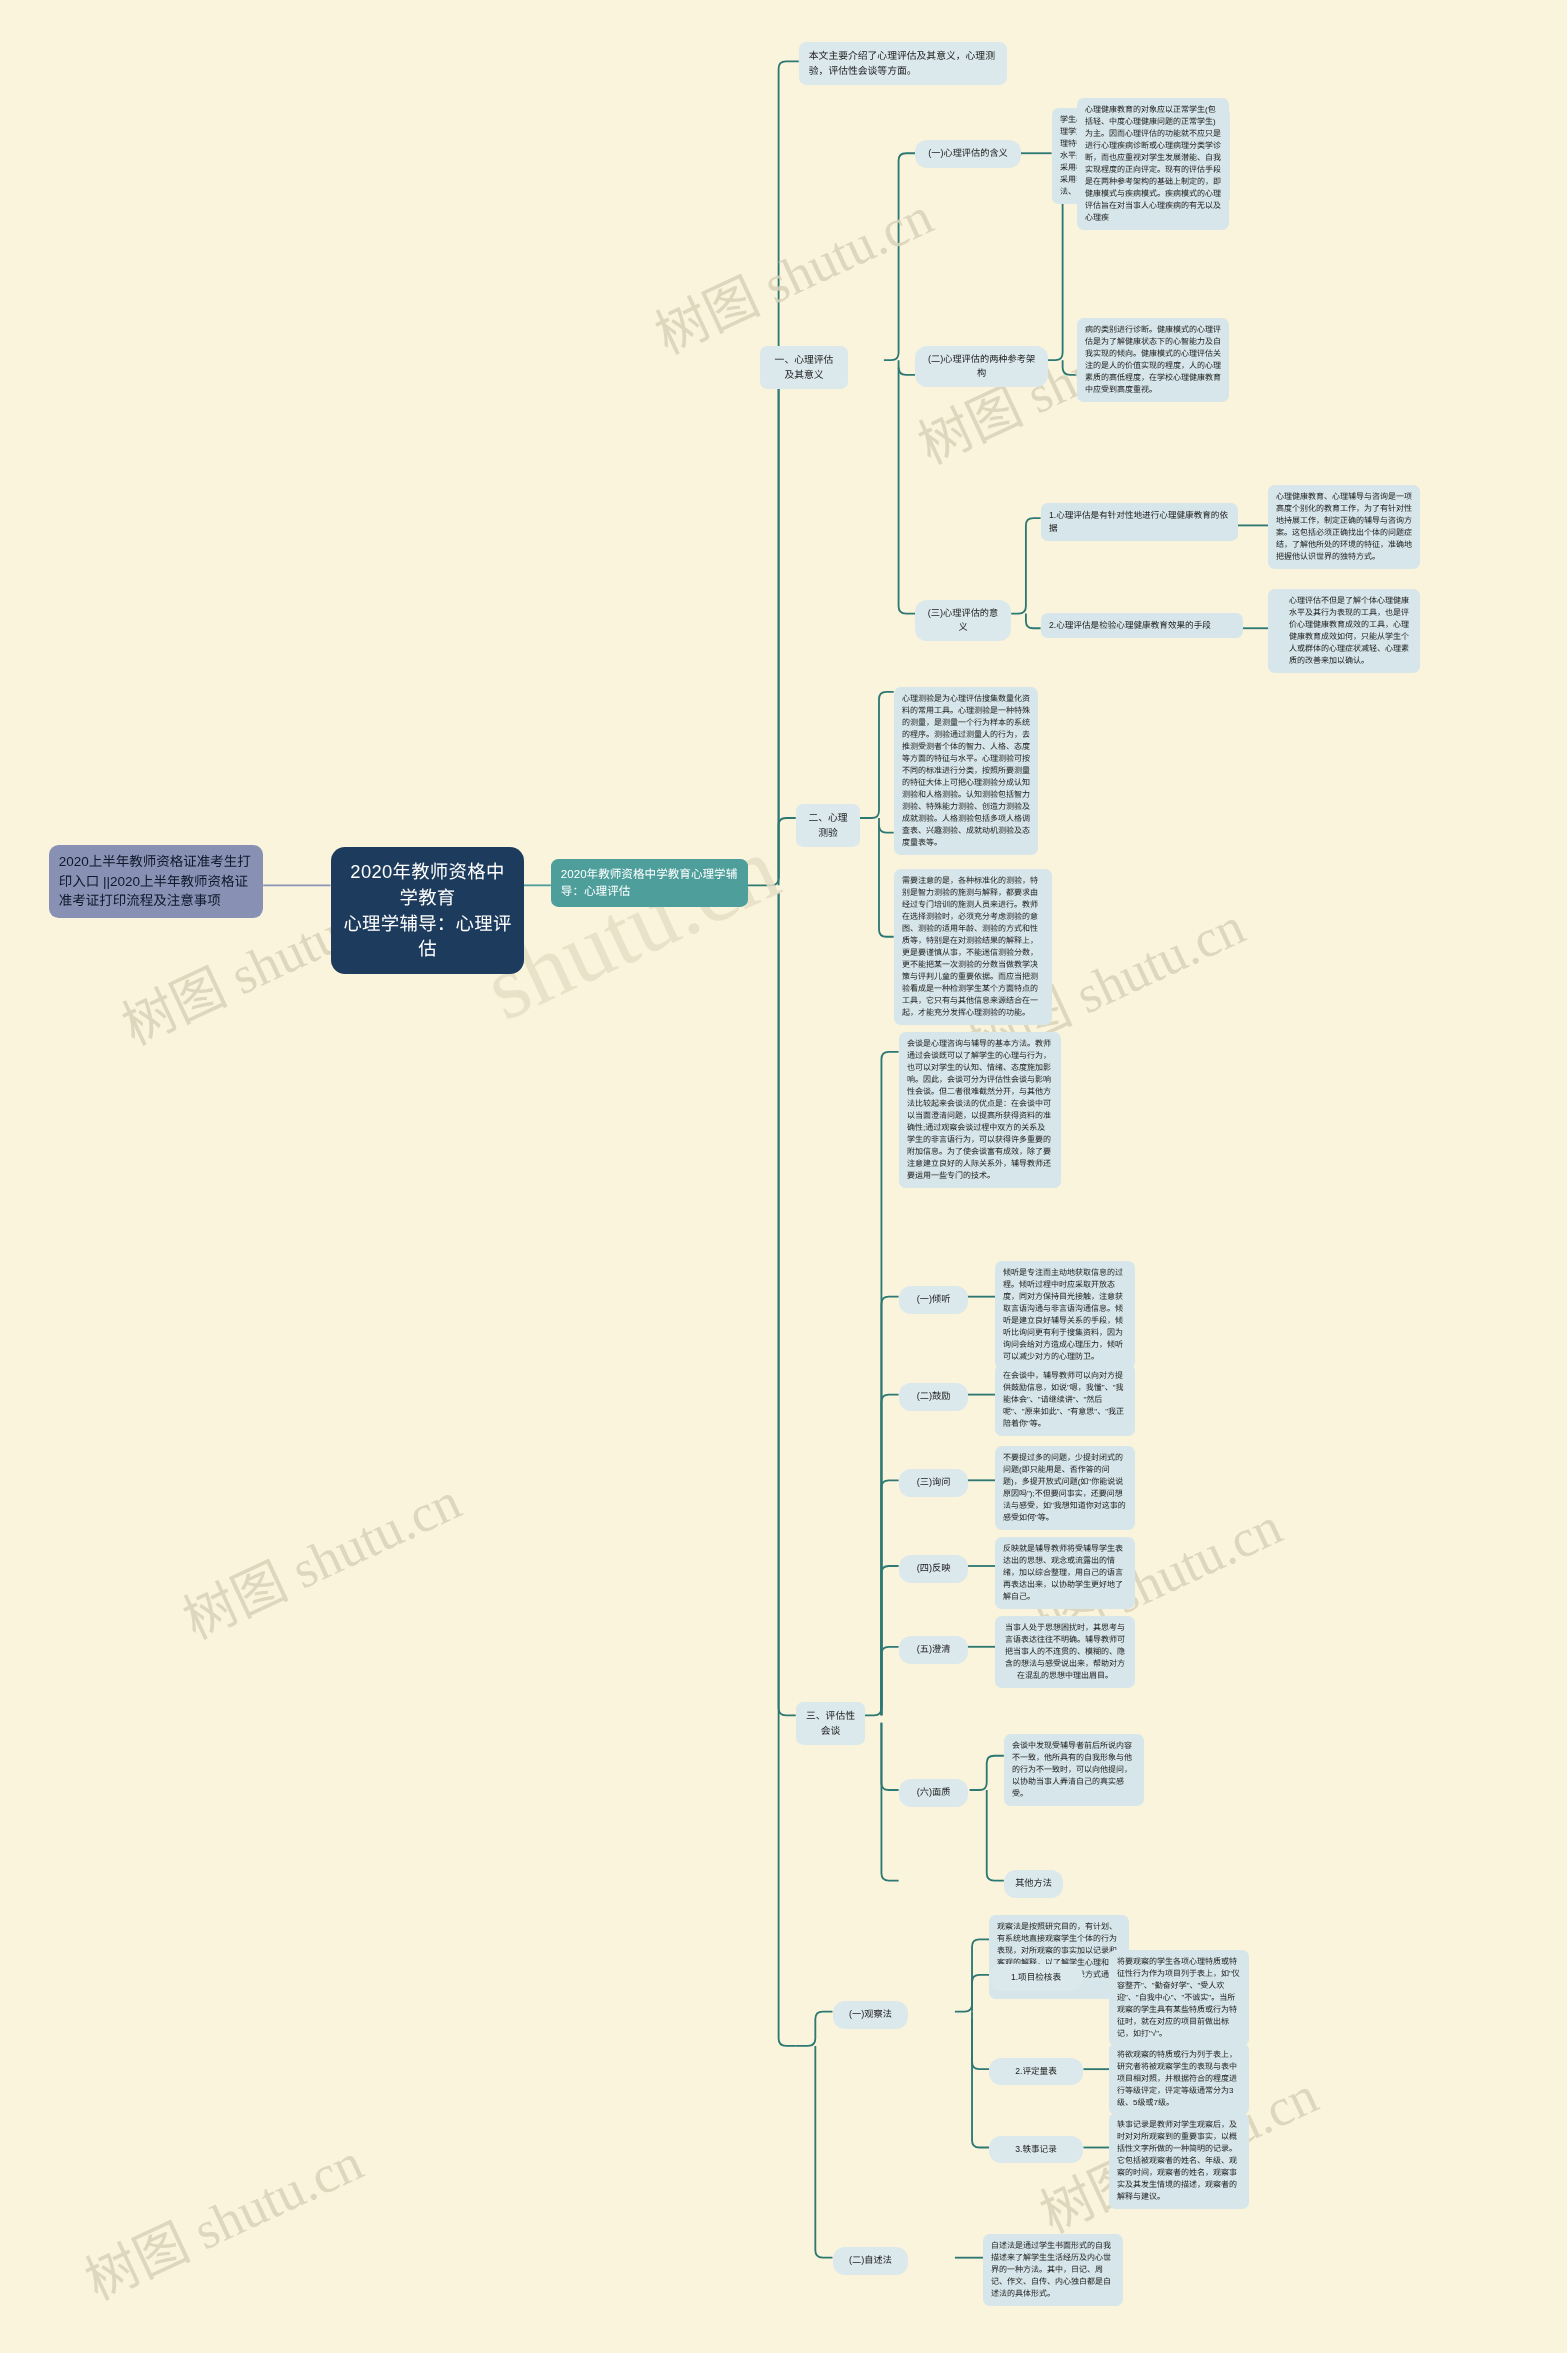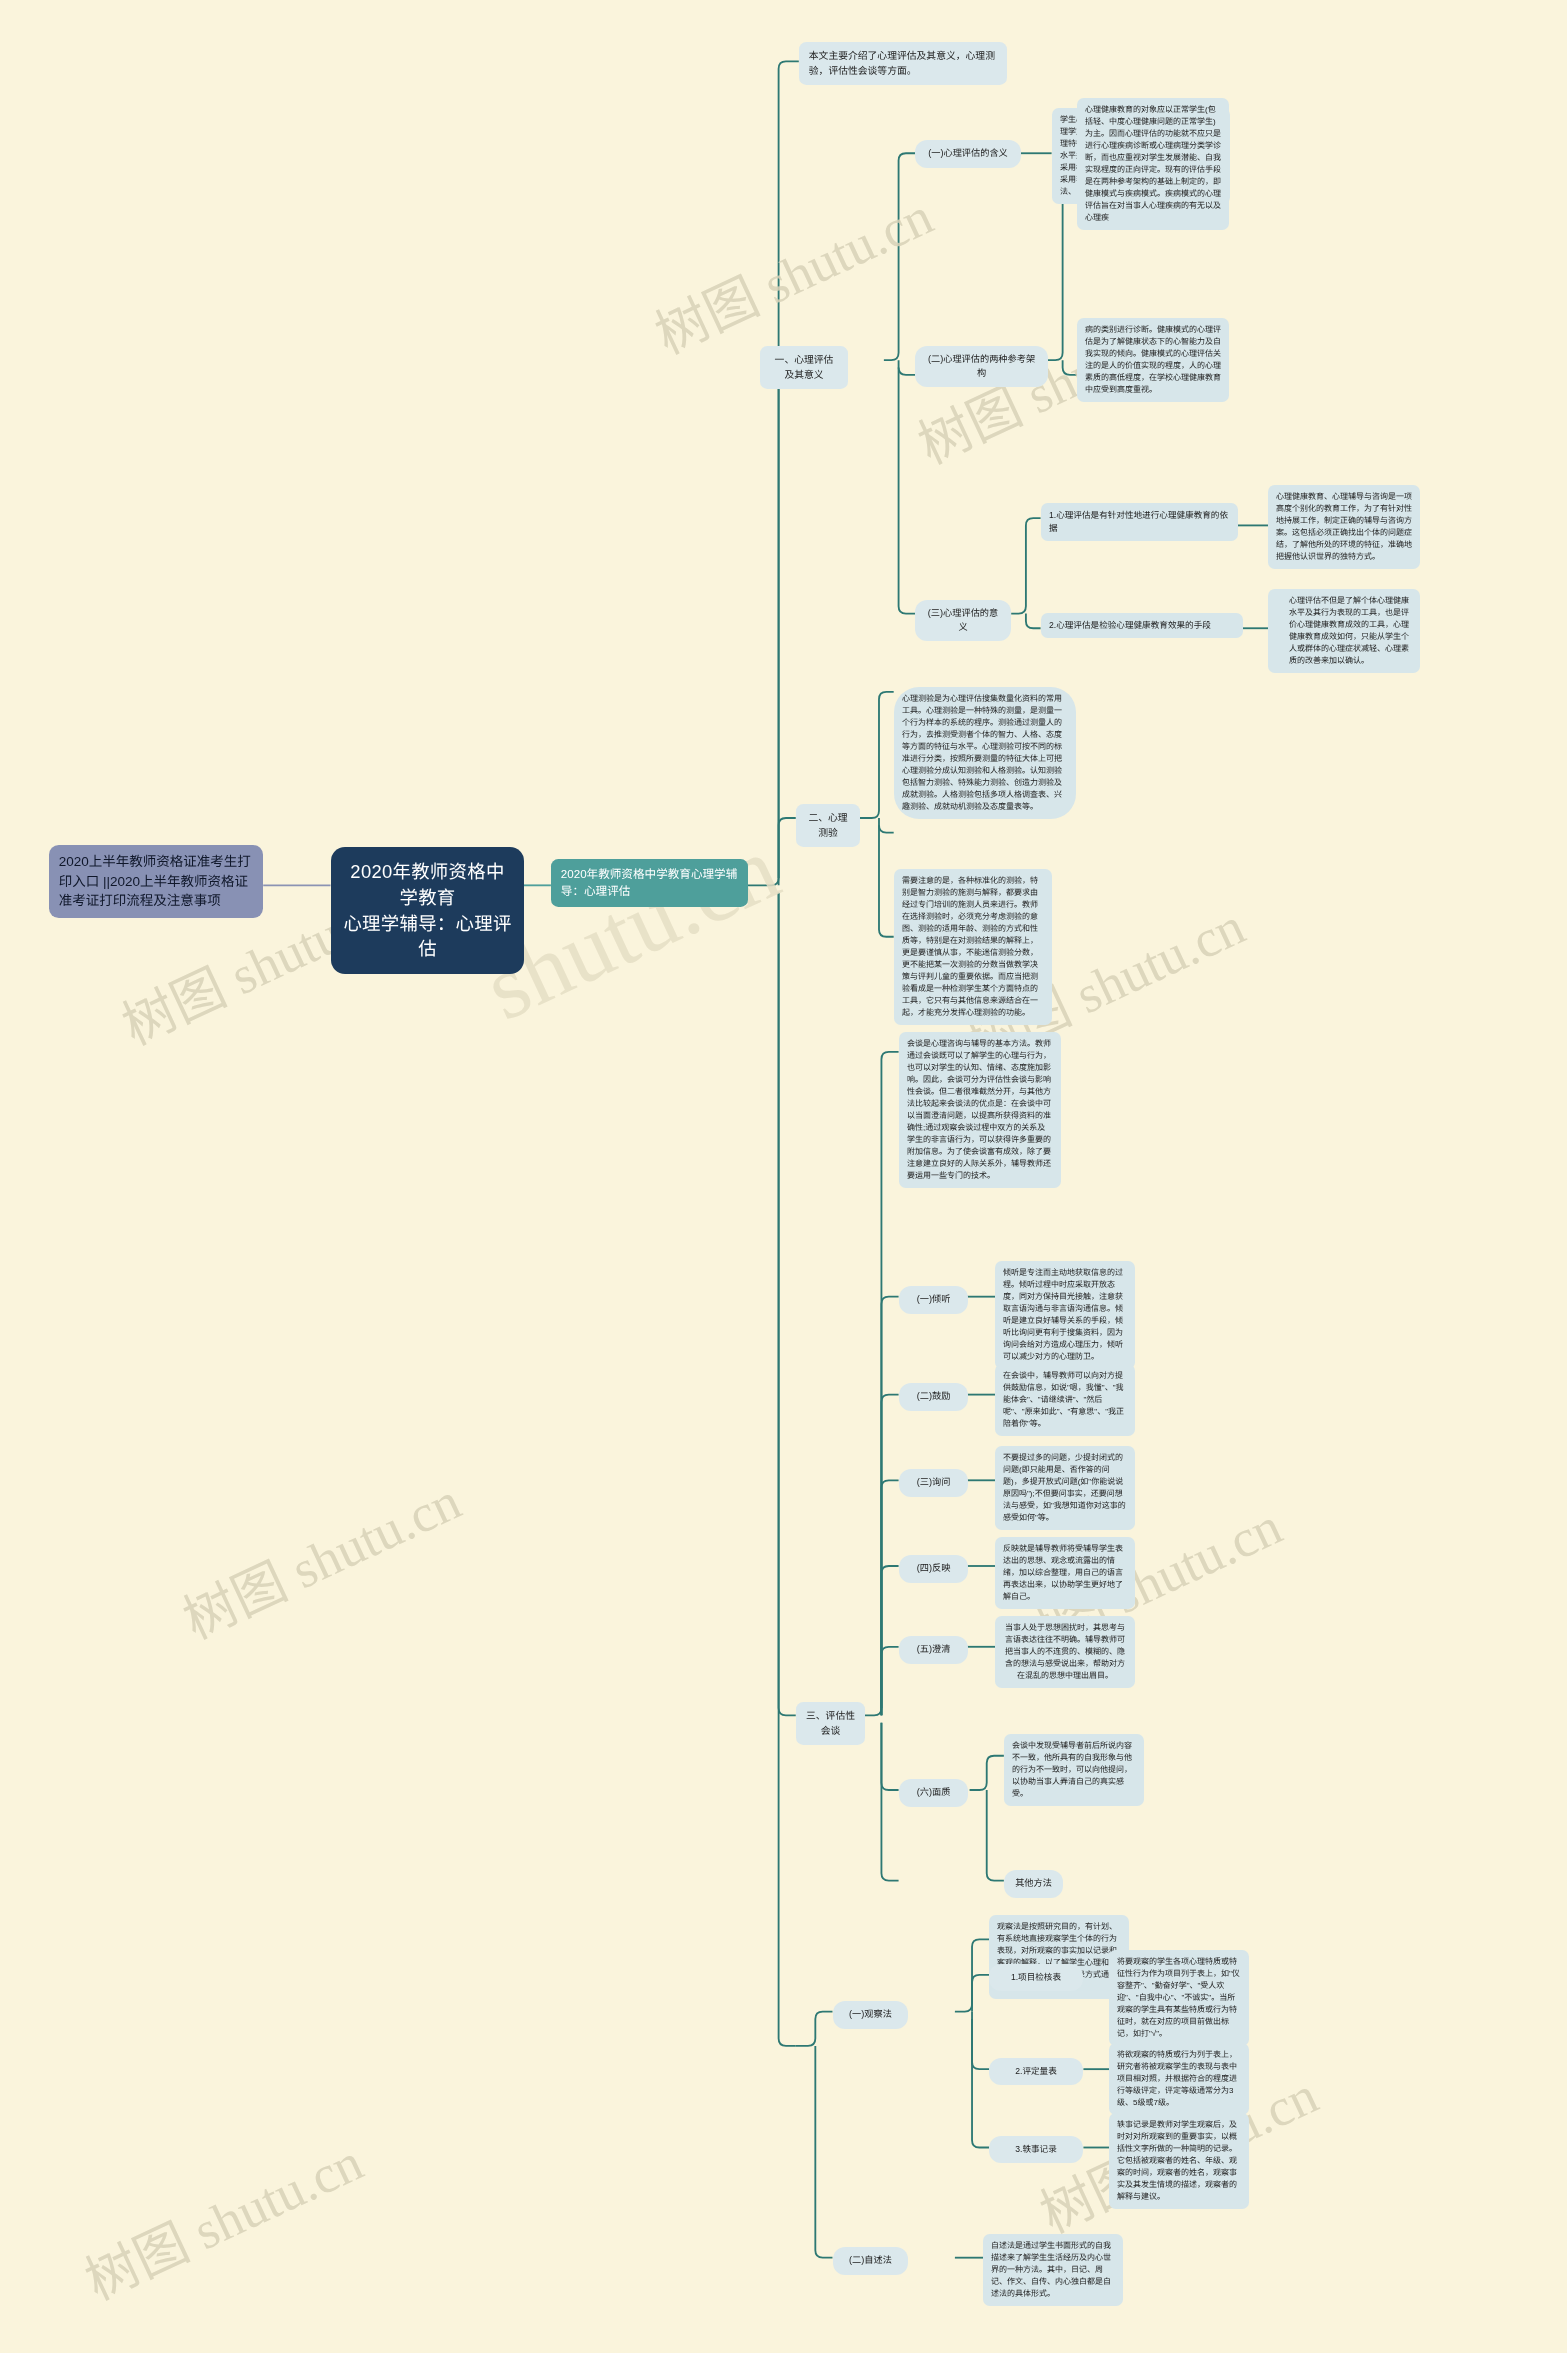--- a/index.html
+++ b/index.html
@@ -182,21 +182,21 @@
 
   <div class="node lvl2" style="left:915px;top:600px;width:96px;font-size:9.2px;text-align:center;">(三)心理评估的意义</div>
 
   <div class="node leaf" style="left:1041px;top:503px;width:197px;font-size:8.6px;">1.心理评估是有针对性地进行心理健康教育的依据</div>
   <div class="node leaf small" style="left:1268px;top:485px;width:152px;">心理健康教育、心理辅导与咨询是一项高度个别化的教育工作，为了有针对性地持展工作，制定正确的辅导与咨询方案。这包括必须正确找出个体的问题症结，了解他所处的环境的特征，准确地把握他认识世界的独特方式。</div>
 
   <div class="node leaf" style="left:1041px;top:613px;width:202px;font-size:8.6px;">2.心理评估是检验心理健康教育效果的手段</div>
   <div class="node leaf small" style="left:1268px;top:589px;width:152px;padding-left:21px;">心理评估不但是了解个体心理健康水平及其行为表现的工具，也是评价心理健康教育成效的工具，心理健康教育成效如何，只能从学生个人或群体的心理症状减轻、心理素质的改善来加以确认。</div>
 
   <div class="node lvl1" style="left:796px;top:804px;width:64px;font-size:9.8px;text-align:center;">二、心理测验</div>
-  <div class="node leaf small" style="left:894px;top:687px;width:182px;border-radius:25px;">心理测验是为心理评估搜集数量化资料的常用工具。心理测验是一种特殊的测量，是测量一个行为样本的系统的程序。测验通过测量人的行为，去推测受测者个体的智力、人格、态度等方面的特征与水平。心理测验可按不同的标准进行分类，按照所要测量的特征大体上可把心理测验分成认知测验和人格测验。认知测验包括智力测验、特殊能力测验、创造力测验及成就测验。人格测验包括多项人格调查表、兴趣测验、成就动机测验及态度量表等。</div>
+  <div class="node leaf small" style="left:894px;top:687px;width:144px;">心理测验是为心理评估搜集数量化资料的常用工具。心理测验是一种特殊的测量，是测量一个行为样本的系统的程序。测验通过测量人的行为，去推测受测者个体的智力、人格、态度等方面的特征与水平。心理测验可按不同的标准进行分类，按照所要测量的特征大体上可把心理测验分成认知测验和人格测验。认知测验包括智力测验、特殊能力测验、创造力测验及成就测验。人格测验包括多项人格调查表、兴趣测验、成就动机测验及态度量表等。</div>
   <div class="node leaf small" style="left:894px;top:869px;width:158px;">需要注意的是，各种标准化的测验，特别是智力测验的施测与解释，都要求由经过专门培训的施测人员来进行。教师在选择测验时，必须充分考虑测验的意图、测验的适用年龄、测验的方式和性质等，特别是在对测验结果的解释上，更是要谨慎从事，不能迷信测验分数，更不能把某一次测验的分数当做教学决策与评判儿童的重要依据。而应当把测验看成是一种检测学生某个方面特点的工具，它只有与其他信息来源结合在一起，才能充分发挥心理测验的功能。</div>
 
   <div class="node lvl1" style="left:796px;top:1702px;width:69px;font-size:9.8px;text-align:center;">三、评估性会谈</div>
   <div class="node leaf small" style="left:899px;top:996px;width:162px;margin-top:36px;">会谈是心理咨询与辅导的基本方法。教师通过会谈既可以了解学生的心理与行为，也可以对学生的认知、情绪、态度施加影响。因此，会谈可分为评估性会谈与影响性会谈。但二者很难截然分开，与其他方法比较起来会谈法的优点是：在会谈中可以当面澄清问题，以提高所获得资料的准确性;通过观察会谈过程中双方的关系及学生的非言语行为，可以获得许多重要的附加信息。为了使会谈富有成效，除了要注意建立良好的人际关系外，辅导教师还要运用一些专门的技术。</div>
 
   <div class="node lvl2" style="left:899px;top:1286px;width:69px;font-size:9.2px;text-align:center;">(一)倾听</div>
   <div class="node leaf small" style="left:995px;top:1261px;width:140px;">倾听是专注而主动地获取信息的过程。倾听过程中时应采取开放态度，同对方保持目光接触，注意获取言语沟通与非言语沟通信息。倾听是建立良好辅导关系的手段，倾听比询问更有利于搜集资料，因为询问会给对方造成心理压力，倾听可以减少对方的心理防卫。</div>
 
   <div class="node lvl2" style="left:899px;top:1383px;width:69px;font-size:9.2px;text-align:center;">(二)鼓励</div>
   <div class="node leaf small" style="left:995px;top:1364px;width:140px;">在会谈中，辅导教师可以向对方提供鼓励信息，如说"嗯，我懂"、"我能体会"、"请继续讲"、"然后呢"、"原来如此"、"有意思"、"我正陪着你"等。</div>

